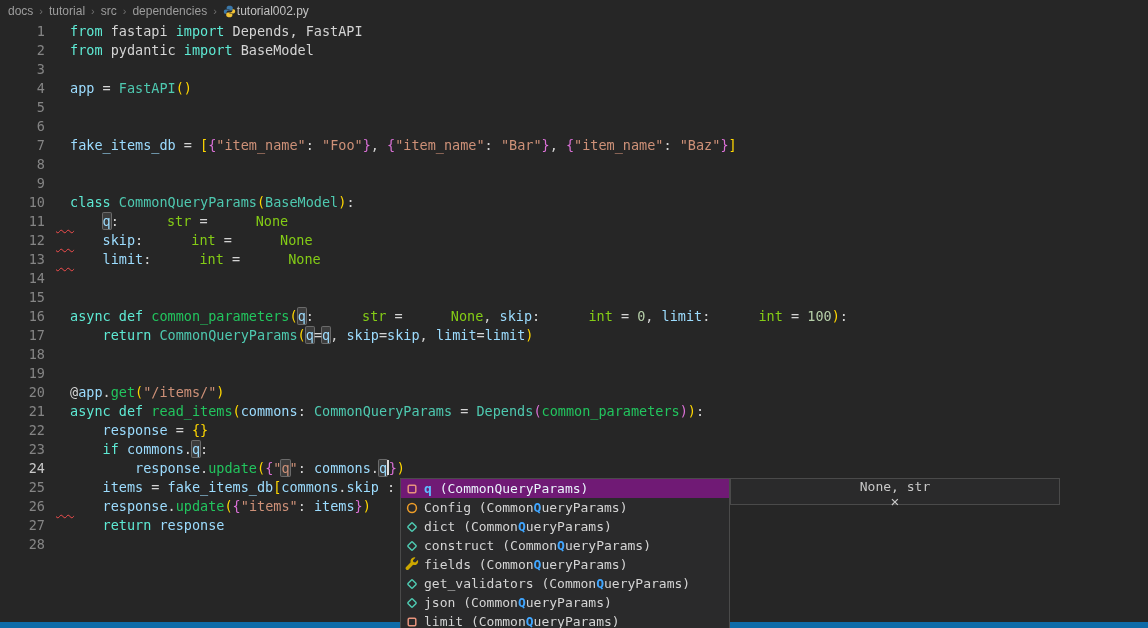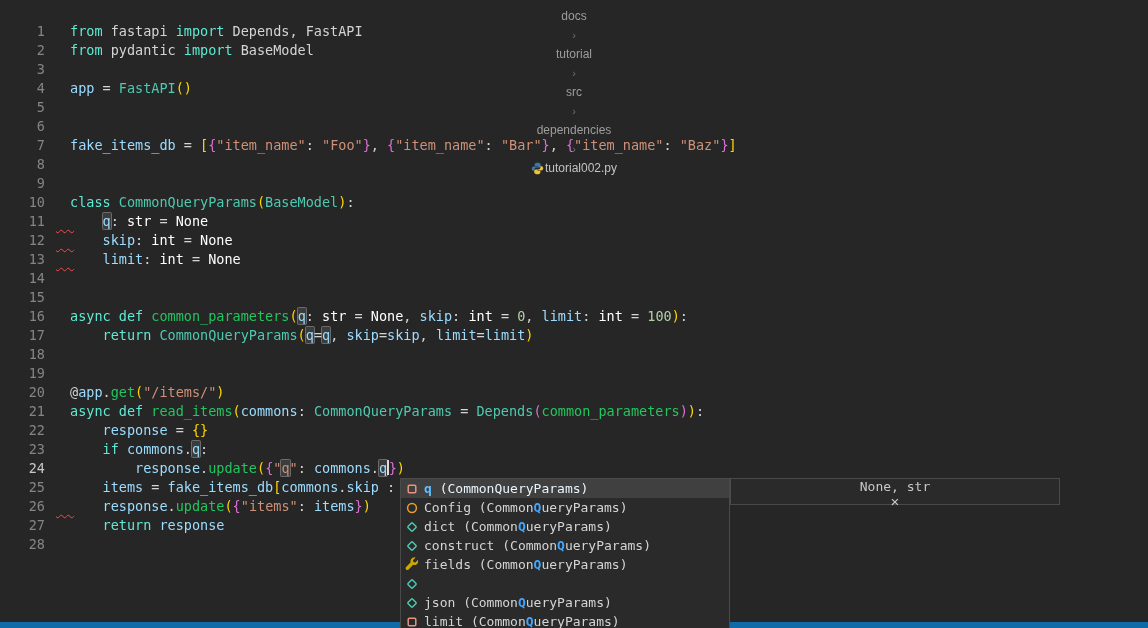--- a/index.html
+++ b/index.html
@@ -2,54 +2,54 @@
 <html><head>
 <meta charset="utf-8">
 <style>
   * { margin:0; padding:0; box-sizing:border-box; }
   html,body { width:1148px; height:628px; overflow:hidden; }
   body { background:#262626; font-family:"DejaVu Sans Mono", monospace; }
   .editor { position:relative; width:1148px; height:628px; background:#262626; }
 
   
   .breadcrumb { height:22px; display:flex; align-items:center; gap:6px; padding:9px 8px;
-    font-family:"Liberation Sans", sans-serif; font-size:12px; color:#9d9d9d;flex-direction:column; }
+    font-family:"Liberation Sans", sans-serif; font-size:12px; color:#9d9d9d; }
   .bc-item { cursor:pointer; }
   .bc-sep { color:#707070; font-size:11px; }
   .bc-file { display:flex; align-items:center; gap:1px; color:#c2c2c2; cursor:pointer; }
   .pyicon { display:flex; align-items:center; }
 
   
   .code { position:absolute; top:22px; left:0; right:0; font-size:13.5px; line-height:19px; }
   .line { position:relative; display:flex; height:19px; }
   .gutter { width:45px; text-align:right; color:#858585; flex:none; }
   .line.current .gutter { color:#c8c8c8; }
   .content { padding-left:25px; white-space:pre; color:#d4d4d4; }
   .tok.d   { color:#d4d4d4; }
   .tok.kw  { color:#5eead4; }
   .tok.str { color:#ce9178; }
   .tok.num { color:#b5cea8; }
   .tok.cls { color:#4ec9b0; }
-  .tok.typ { color:#ffffff; }
+  .tok.typ { color:#84cc16;margin-left:40px; }
   .tok.fn  { color:#22c55e; }
   .tok.var { color:#9cdcfe; }
   .tok.br1 { color:#ffd700; }
   .tok.br2 { color:#da70d6; }
   .tok.hl  { background:rgba(110,110,110,.32); box-shadow:0 0 0 1px rgba(175,175,175,.5); border-radius:1px; }
   .caret { display:inline-block; width:1.5px; height:15px; background:#dcdcdc; vertical-align:-2px; }
   .squiggle { position:absolute; left:56px; top:7px; color:transparent; font-size:10px; line-height:10px;
     text-decoration-line:underline; text-decoration-style:wavy; text-decoration-color:#f14c4c;
     text-decoration-thickness:1px; text-underline-offset:2px; }
 
   
   .suggest { position:absolute; left:400px; top:478px; width:330px; background:#2a2a2b;
     border:1px solid #4a4a4a; z-index:20; overflow:hidden; }
   .srow { display:flex; align-items:center; height:19px; padding:0 4px 0 3px; font-size:13px;
     color:#d4d4d4; cursor:pointer; white-space:pre; }
-  .srow.selected { background:#404040; color:#eaf4fc; }
+  .srow.selected { background:#701a75; color:#eaf4fc; }
   .slabel { white-space:pre; }
   .match { color:#40a6ff; font-weight:bold; }
   .srow.selected .match { color:#5fbdff; }
   .sicon { width:16px; height:16px; margin-right:4px; flex:none; display:flex; align-items:center; justify-content:center; }
 
   
   .suggest-detail { position:absolute; left:730px; top:478px; width:330px; height:27px; background:#2a2a2b;
     border:1px solid #4a4a4a; display:flex; align-items:center; padding:0 9px; z-index:20;
     font-size:13px; color:#c8c8c8;flex-direction:column; }
   .detail-text { flex:1; }
@@ -214,21 +214,21 @@
               <rect x="4.8" y="4.8" width="6.4" height="6.4" rx="1" fill="none" stroke="#4ec9b0" stroke-width="1.5" transform="rotate(45 8 8)"></rect>
             </svg></span><span class="slabel"><span>dict (Common</span><span class="match">Q</span><span>ueryParams)</span></span></div>
         <div class="srow"><span class="sicon"><svg width="16" height="16" viewBox="0 0 16 16">
               <rect x="4.8" y="4.8" width="6.4" height="6.4" rx="1" fill="none" stroke="#4ec9b0" stroke-width="1.5" transform="rotate(45 8 8)"></rect>
             </svg></span><span class="slabel"><span>construct (Common</span><span class="match">Q</span><span>ueryParams)</span></span></div>
         <div class="srow"><span class="sicon"><svg width="16" height="16" viewBox="0 0 16 16">
               <path fill="#cca700" d="M13.8 3.1l-2.5 2.5-1.9-.5-.5-1.9 2.5-2.5C10.9.4 10.2.3 9.6.4 7.6.7 6.2 2.5 6.5 4.5c0 .3.1.5.2.8l-4.6 4.6c-.7.7-.7 1.8 0 2.5.7.7 1.8.7 2.5 0l4.6-4.6c.3.1.5.2.8.2 2 .3 3.8-1.1 4.1-3.1.1-.6 0-1.3-.3-1.8z"></path>
             </svg></span><span class="slabel"><span>fields (Common</span><span class="match">Q</span><span>ueryParams)</span></span></div>
         <div class="srow"><span class="sicon"><svg width="16" height="16" viewBox="0 0 16 16">
               <rect x="4.8" y="4.8" width="6.4" height="6.4" rx="1" fill="none" stroke="#4ec9b0" stroke-width="1.5" transform="rotate(45 8 8)"></rect>
-            </svg></span></div>
+            </svg></span><span class="slabel"><span>get_validators (Common</span><span class="match">Q</span><span>ueryParams)</span></span></div>
         <div class="srow"><span class="sicon"><svg width="16" height="16" viewBox="0 0 16 16">
               <rect x="4.8" y="4.8" width="6.4" height="6.4" rx="1" fill="none" stroke="#4ec9b0" stroke-width="1.5" transform="rotate(45 8 8)"></rect>
             </svg></span><span class="slabel"><span>json (Common</span><span class="match">Q</span><span>ueryParams)</span></span></div>
         <div class="srow"><span class="sicon"><svg width="16" height="16" viewBox="0 0 16 16">
               <rect x="4.2" y="4.2" width="7.6" height="7.6" rx="1.2" fill="none" stroke="#e8937c" stroke-width="1.5"></rect>
             </svg></span><span class="slabel"><span>limit (Common</span><span class="match">Q</span><span>ueryParams)</span></span></div>
       </div>
   </div>
 
   <div class="suggest-detail">

